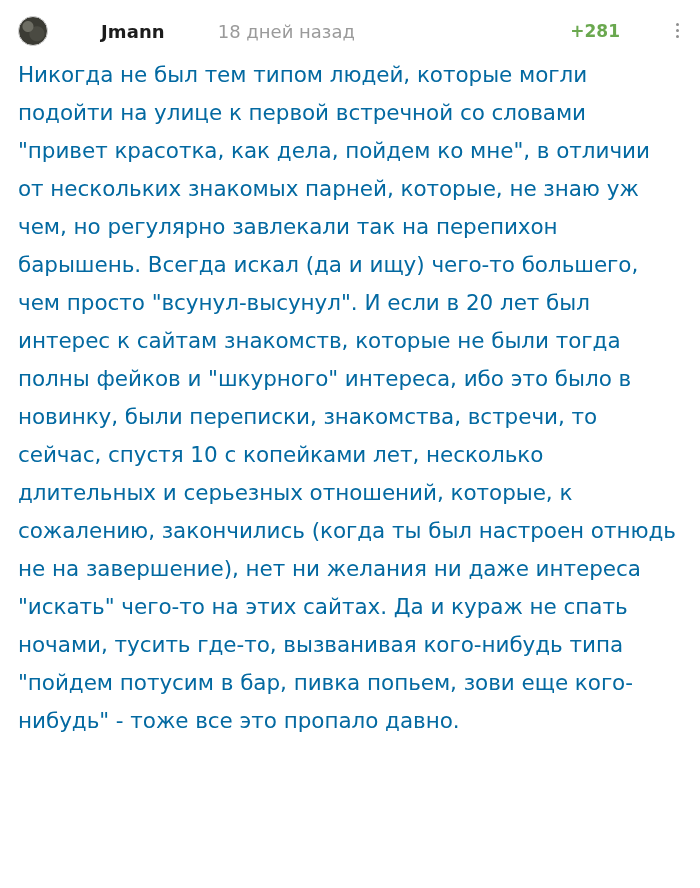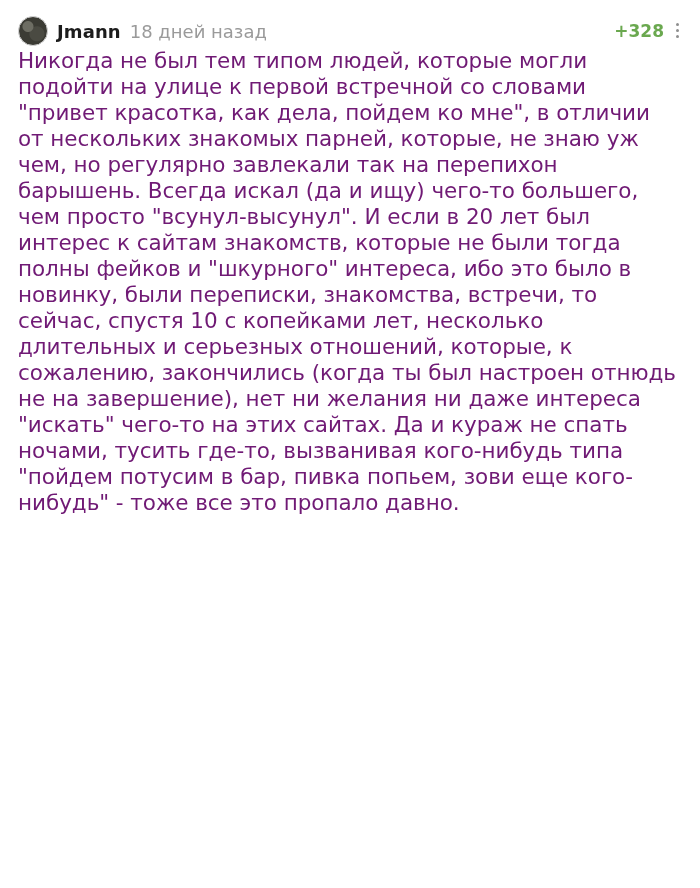--- a/index.html
+++ b/index.html
@@ -17,20 +17,22 @@
   .comment {
     width: 700px;
     box-sizing: border-box;
     padding: 14px 18px 0 18px;
     background: #ffffff;
   }
   .comment-header {
     display: flex;
     align-items: center;
     height: 34px;
+    margin-bottom: 8px;
+    gap: 44px;
   }
   .avatar {
     width: 30px;
     height: 30px;
     border-radius: 50%;
     flex: 0 0 30px;
     background:
       radial-gradient(circle at 32% 34%, #6d6d63 0 5px, rgba(0,0,0,0) 6px),
       radial-gradient(circle at 64% 60%, #4a4a42 0 7px, rgba(0,0,0,0) 8px),
       radial-gradient(circle at 50% 50%, #3b3b34 0 15px, rgba(0,0,0,0) 16px);
@@ -76,38 +78,38 @@
     height: 3px;
     border-radius: 50%;
     background: #8e8e8e;
     display: block;
   }
   .more-icon i:nth-child(1) { top: 1px; }
   .more-icon i:nth-child(2) { top: 7px; }
   .more-icon i:nth-child(3) { top: 13px; }
   .comment-body {
     font-size: 21.5px;
-    line-height: 26px;
-    color: #701a75;
+    line-height: 38px;
+    color: #0369a1;
     white-space: pre-wrap;
     word-wrap: break-word;
     padding-right: 4px;
     letter-spacing: -0.05px;
   }
 </style>
 </head>
 <body>
 
 <div class="comment">
   <div class="comment-header">
     <div class="avatar"></div>
     <span class="username">Jmann</span>
     <span class="timestamp">18 дней назад</span>
     <span class="spacer"></span>
-    <span class="rating">+328</span>
+    <span class="rating">+281</span>
     <span class="more-icon">
         <i></i>
         <i></i>
         <i></i>
       </span>
   </div>
   <div class="comment-body">Никогда не был тем типом людей, которые могли подойти на улице к первой встречной со словами "привет красотка, как дела, пойдем ко мне", в отличии от нескольких знакомых парней, которые, не знаю уж чем, но регулярно завлекали так на перепихон барышень. Всегда искал (да и ищу) чего-то большего, чем просто "всунул-высунул". И если в 20 лет был интерес к сайтам знакомств, которые не были тогда полны фейков и "шкурного" интереса, ибо это было в новинку, были переписки, знакомства, встречи, то сейчас, спустя 10 с копейками лет, несколько длительных и серьезных отношений, которые, к сожалению, закончились (когда ты был настроен отнюдь не на завершение), нет ни желания ни даже интереса "искать" чего-то на этих сайтах. Да и кураж не спать ночами, тусить где-то, вызванивая кого-нибудь типа "пойдем потусим в бар, пивка попьем, зови еще кого-нибудь" - тоже все это пропало давно.</div>
 </div>
 
 </body></html>

